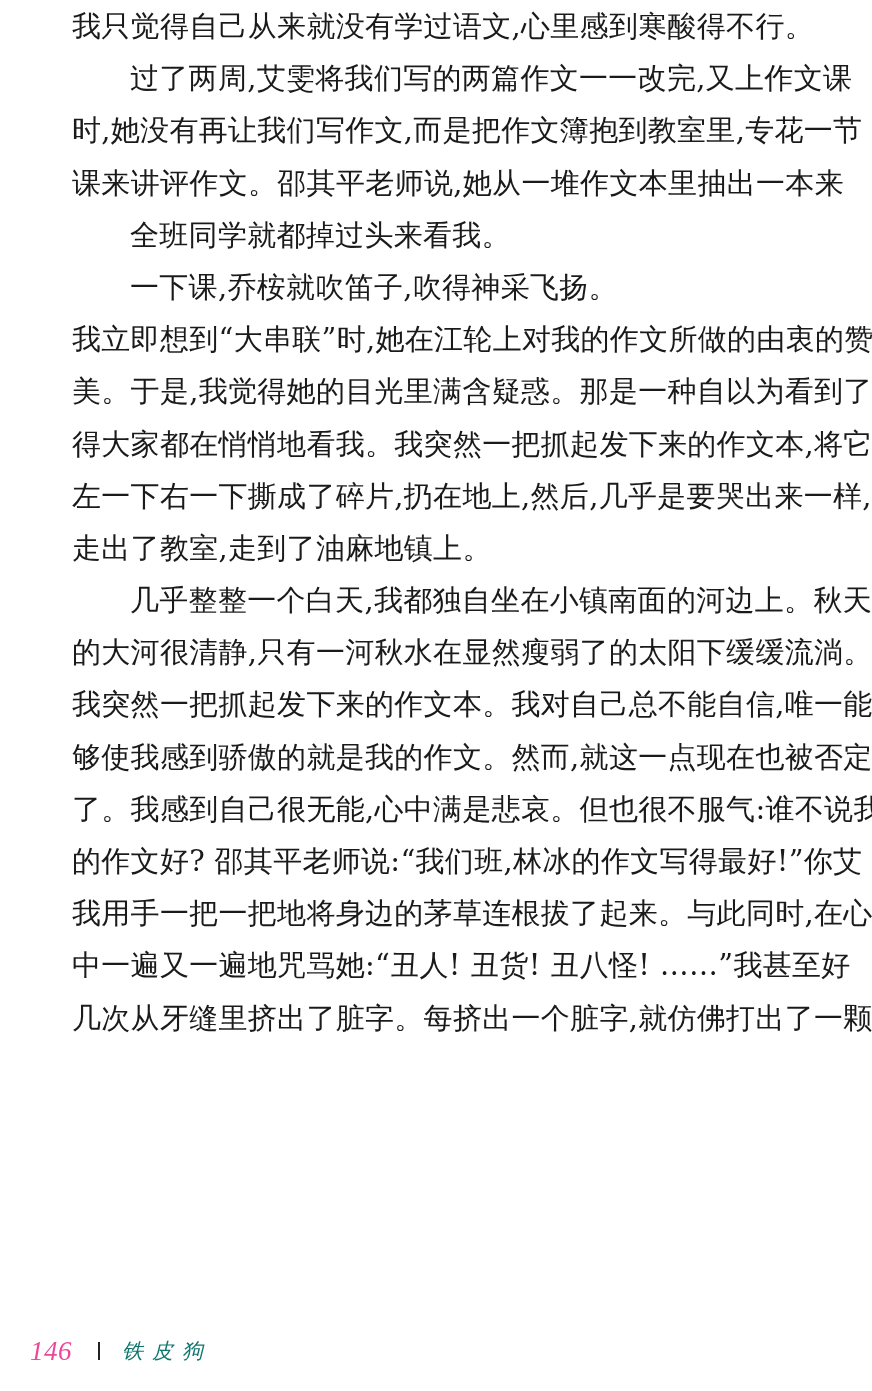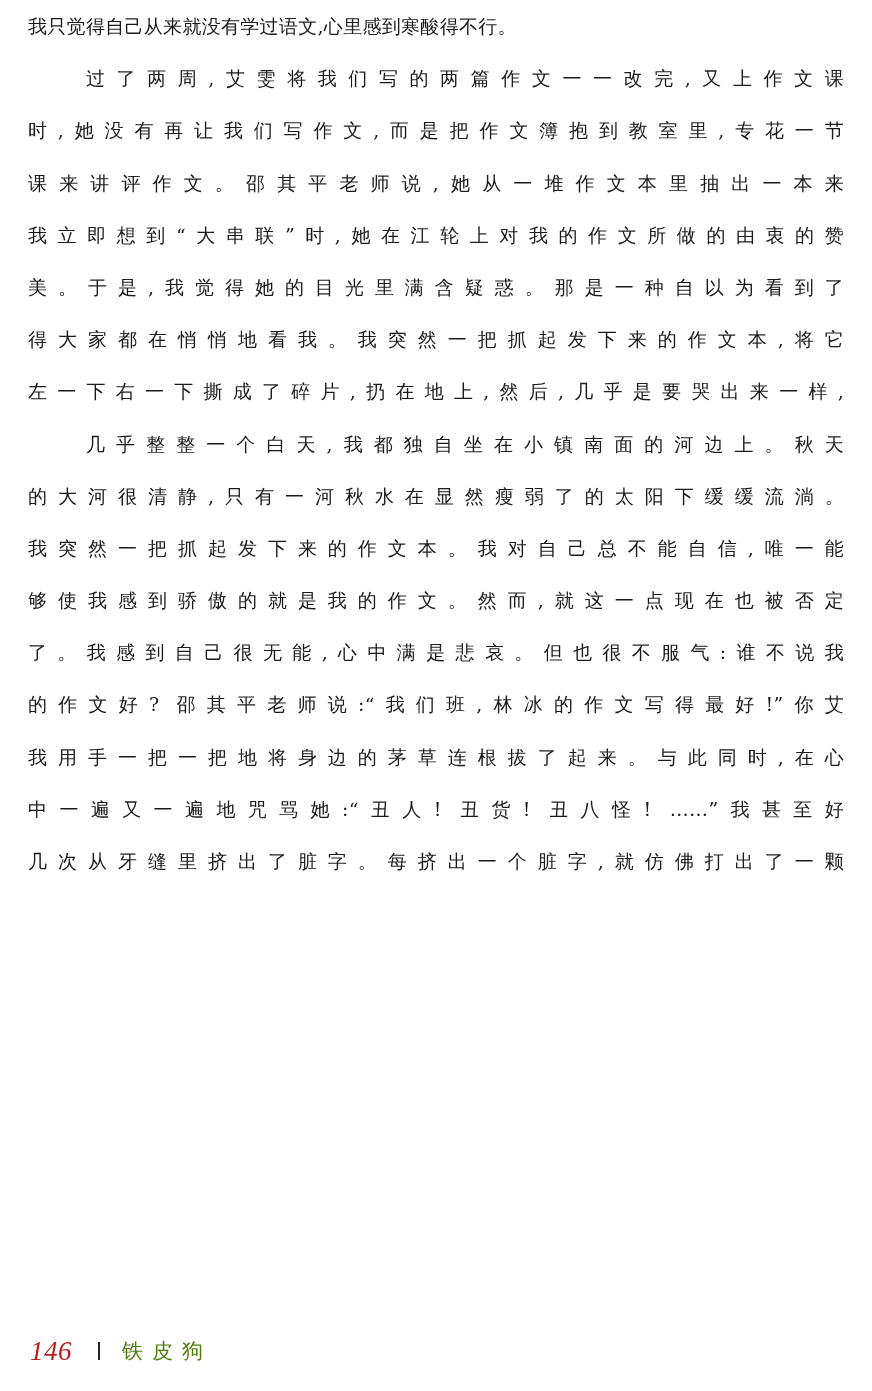--- a/index.html
+++ b/index.html
@@ -17,74 +17,79 @@
     }
     .page-body {
       position: absolute;
       left: 28px;
       top: 0;
       width: 816px;
     }
     .line {
       height: 52.2px;
       line-height: 52.2px;
-      font-size: 19px;
+      font-size: 29px;
       white-space: nowrap;
       letter-spacing: 0.3px;
       text-align: justify;
       text-align-last: justify;
+      margin-left: 44px;
     }
     .line.last {
       text-align-last: left;
     }
     .line.indent {
       padding-left: 58px;
     }
     .footer {
       position: absolute;
       left: 30px;
       top: 1333px;
       height: 36px;
       display: flex;
       align-items: center;
     }
     .page-number {
       font-family: "Liberation Serif", "DejaVu Serif", serif;
       font-style: italic;
       font-size: 27px;
-      color: #b91c1c;
+      color: #ec4899;
       letter-spacing: 0.5px;
     }
     .footer-divider {
       display: inline-block;
       width: 2px;
       height: 18px;
       background: #222;
       margin-left: 26px;
       margin-right: 22px;
     }
     .book-title {
       font-family: "DejaVu Sans", "Liberation Sans", sans-serif;
       font-size: 21px;
       letter-spacing: 9px;
-      color: #4d7c0f;
+      color: #0f766e;
+      font-style: italic;
     }
   </style>
 </head>
 <body>
 
 <div class="page-body" id="page-body">
     <div class="line last">我只觉得自己从来就没有学过语文,心里感到寒酸得不行。</div>
     <div class="line indent">过了两周,艾雯将我们写的两篇作文一一改完,又上作文课</div>
     <div class="line">时,她没有再让我们写作文,而是把作文簿抱到教室里,专花一节</div>
     <div class="line">课来讲评作文。邵其平老师说,她从一堆作文本里抽出一本来</div>
+    <div class="line indent last">全班同学就都掉过头来看我。</div>
+    <div class="line indent last">一下课,乔桉就吹笛子,吹得神采飞扬。</div>
     <div class="line">我立即想到“大串联”时,她在江轮上对我的作文所做的由衷的赞</div>
     <div class="line">美。于是,我觉得她的目光里满含疑惑。那是一种自以为看到了</div>
     <div class="line">得大家都在悄悄地看我。我突然一把抓起发下来的作文本,将它</div>
     <div class="line">左一下右一下撕成了碎片,扔在地上,然后,几乎是要哭出来一样,</div>
+    <div class="line last">走出了教室,走到了油麻地镇上。</div>
     <div class="line indent">几乎整整一个白天,我都独自坐在小镇南面的河边上。秋天</div>
     <div class="line">的大河很清静,只有一河秋水在显然瘦弱了的太阳下缓缓流淌。</div>
     <div class="line">我突然一把抓起发下来的作文本。我对自己总不能自信,唯一能</div>
     <div class="line">够使我感到骄傲的就是我的作文。然而,就这一点现在也被否定</div>
     <div class="line">了。我感到自己很无能,心中满是悲哀。但也很不服气:谁不说我</div>
     <div class="line">的作文好? 邵其平老师说:“我们班,林冰的作文写得最好!”你艾</div>
     <div class="line">我用手一把一把地将身边的茅草连根拔了起来。与此同时,在心</div>
     <div class="line">中一遍又一遍地咒骂她:“丑人! 丑货! 丑八怪! ……”我甚至好</div>
     <div class="line">几次从牙缝里挤出了脏字。每挤出一个脏字,就仿佛打出了一颗</div>
   </div>

